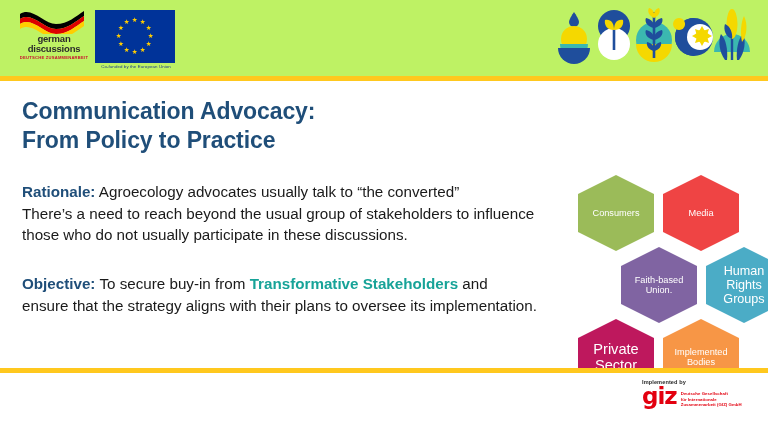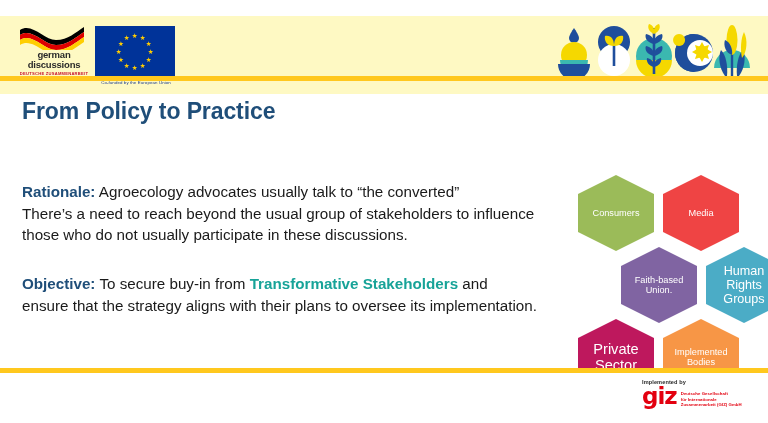--- a/index.html
+++ b/index.html
@@ -4,21 +4,21 @@
 <style>
   html,body{margin:0;padding:0;}
   body{
     width:768px;height:423px;overflow:hidden;position:relative;
     background:#ffffff;
     font-family:"Liberation Sans","DejaVu Sans",sans-serif;
   }
   .slide{position:absolute;inset:0;background:#fff;}
 
   
-  .header{position:absolute;left:0;top:0;width:768px;height:78px;background:#fef9c3;margin-top:16px;}
+  .header{position:absolute;left:0;top:0;width:768px;height:78px;background:#bef264;}
 
   .logo-german{position:absolute;left:18px;top:8px;width:68px;height:56px;}
   .gc-ribbon{position:absolute;left:0;top:0;width:68px;height:26px;}
   .gc-text{position:absolute;left:1px;top:26px;width:70px;text-align:center;}
   .gc-l1{font-size:9.5px;font-weight:bold;color:#2b2b2b;line-height:9.5px;letter-spacing:-0.2px;}
   .gc-l2{font-size:9.5px;font-weight:bold;color:#2b2b2b;line-height:10px;letter-spacing:-0.2px;}
   .gc-l3{font-size:4.1px;font-weight:bold;color:#c8102e;line-height:6px;letter-spacing:0.25px;margin-top:1px;}
 
   .logo-eu{position:absolute;left:95px;top:10px;width:84px;height:58px;}
   .eu-flag{position:absolute;left:0;top:0;width:80px;height:53px;background:#003399;}
@@ -159,20 +159,21 @@
         <path d="M190,10 C194,18 193,30 188,36 C186,27 187,16 190,10 Z" fill="#F5D800"></path>
       </g>
     </svg>
   </div>
 
   <div class="divider-top"></div>
 
   <div class="content">
 
     <div class="title">
+      <div>Communication Advocacy:</div>
       <div>From Policy to Practice</div>
     </div>
 
     <div class="para p-rationale">
       <span class="lead">Rationale:</span><span> Agroecology advocates usually talk to “the converted”</span><br>
       <span>There’s a need to reach beyond the usual group of stakeholders to influence those who do not usually participate in these discussions.</span>
     </div>
 
     <div class="para p-objective">
       <span class="lead">Objective:</span><span> To secure buy-in from </span><span class="hl">Transformative Stakeholders</span><span> and ensure that the strategy aligns with their plans to oversee its implementation.</span>

